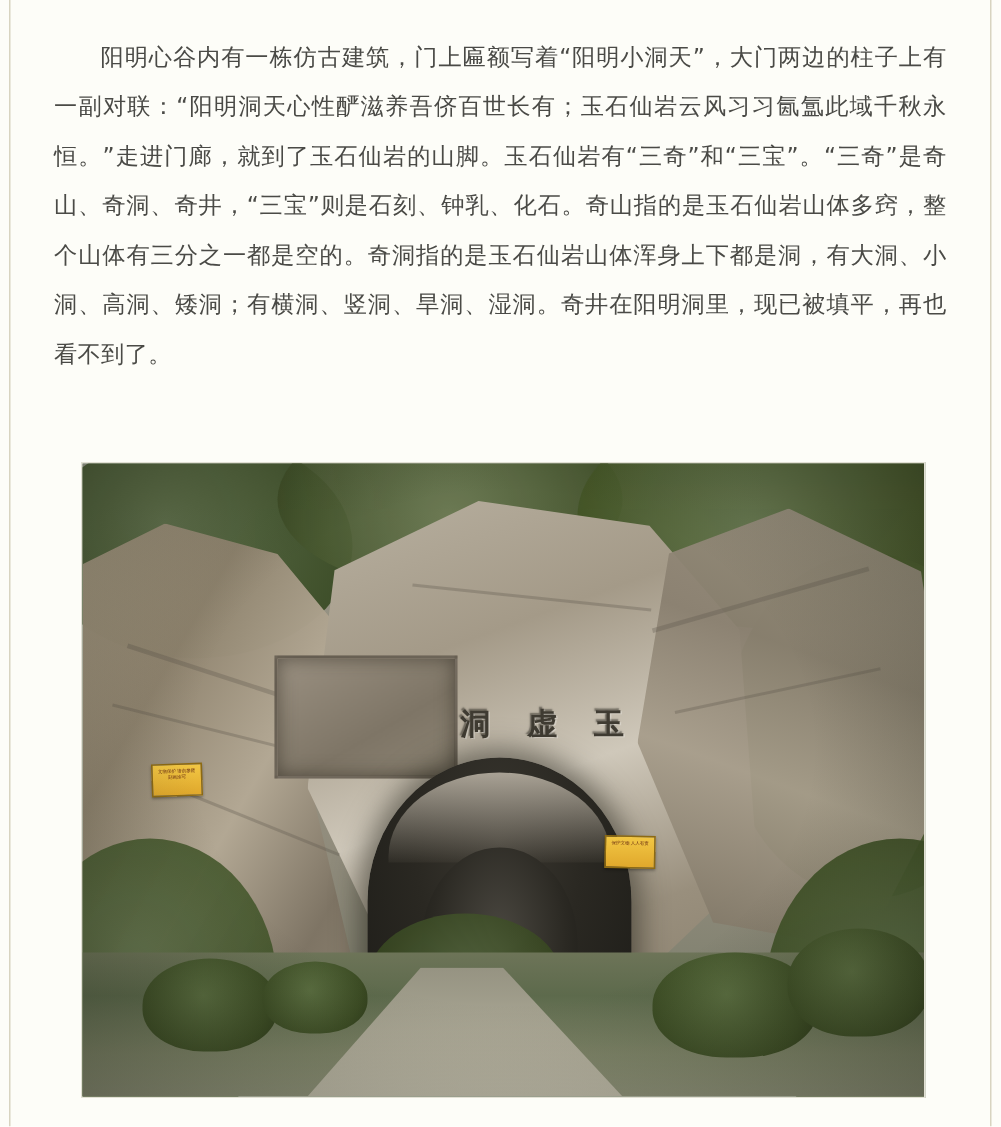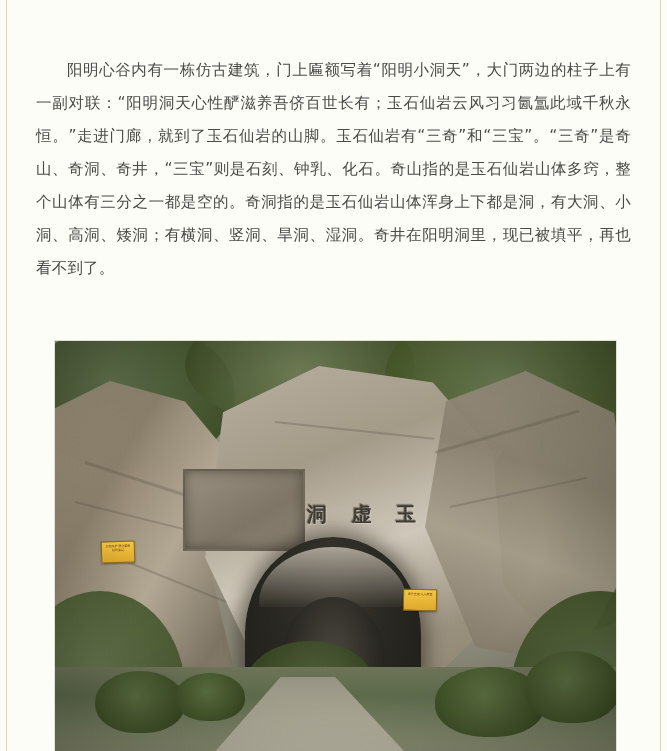--- a/index.html
+++ b/index.html
@@ -30,21 +30,20 @@
   }
   .edge-rule.left  { left: 6px; }
   .edge-rule.right { right: 6px; }
 
   .content {
     position: absolute;
     left: 36px;
     top: 0;
     width: 595px;
     height: 612px;
-    margin-top: 32px;
   }
 
   .article-text {
     margin: 0;
     padding: 22px 0 0 0;
     font-family: "DejaVu Sans", "Liberation Sans", sans-serif;
     font-size: 15.5px;
     line-height: 33px;
     color: #4a4a46;
     text-align: justify;

